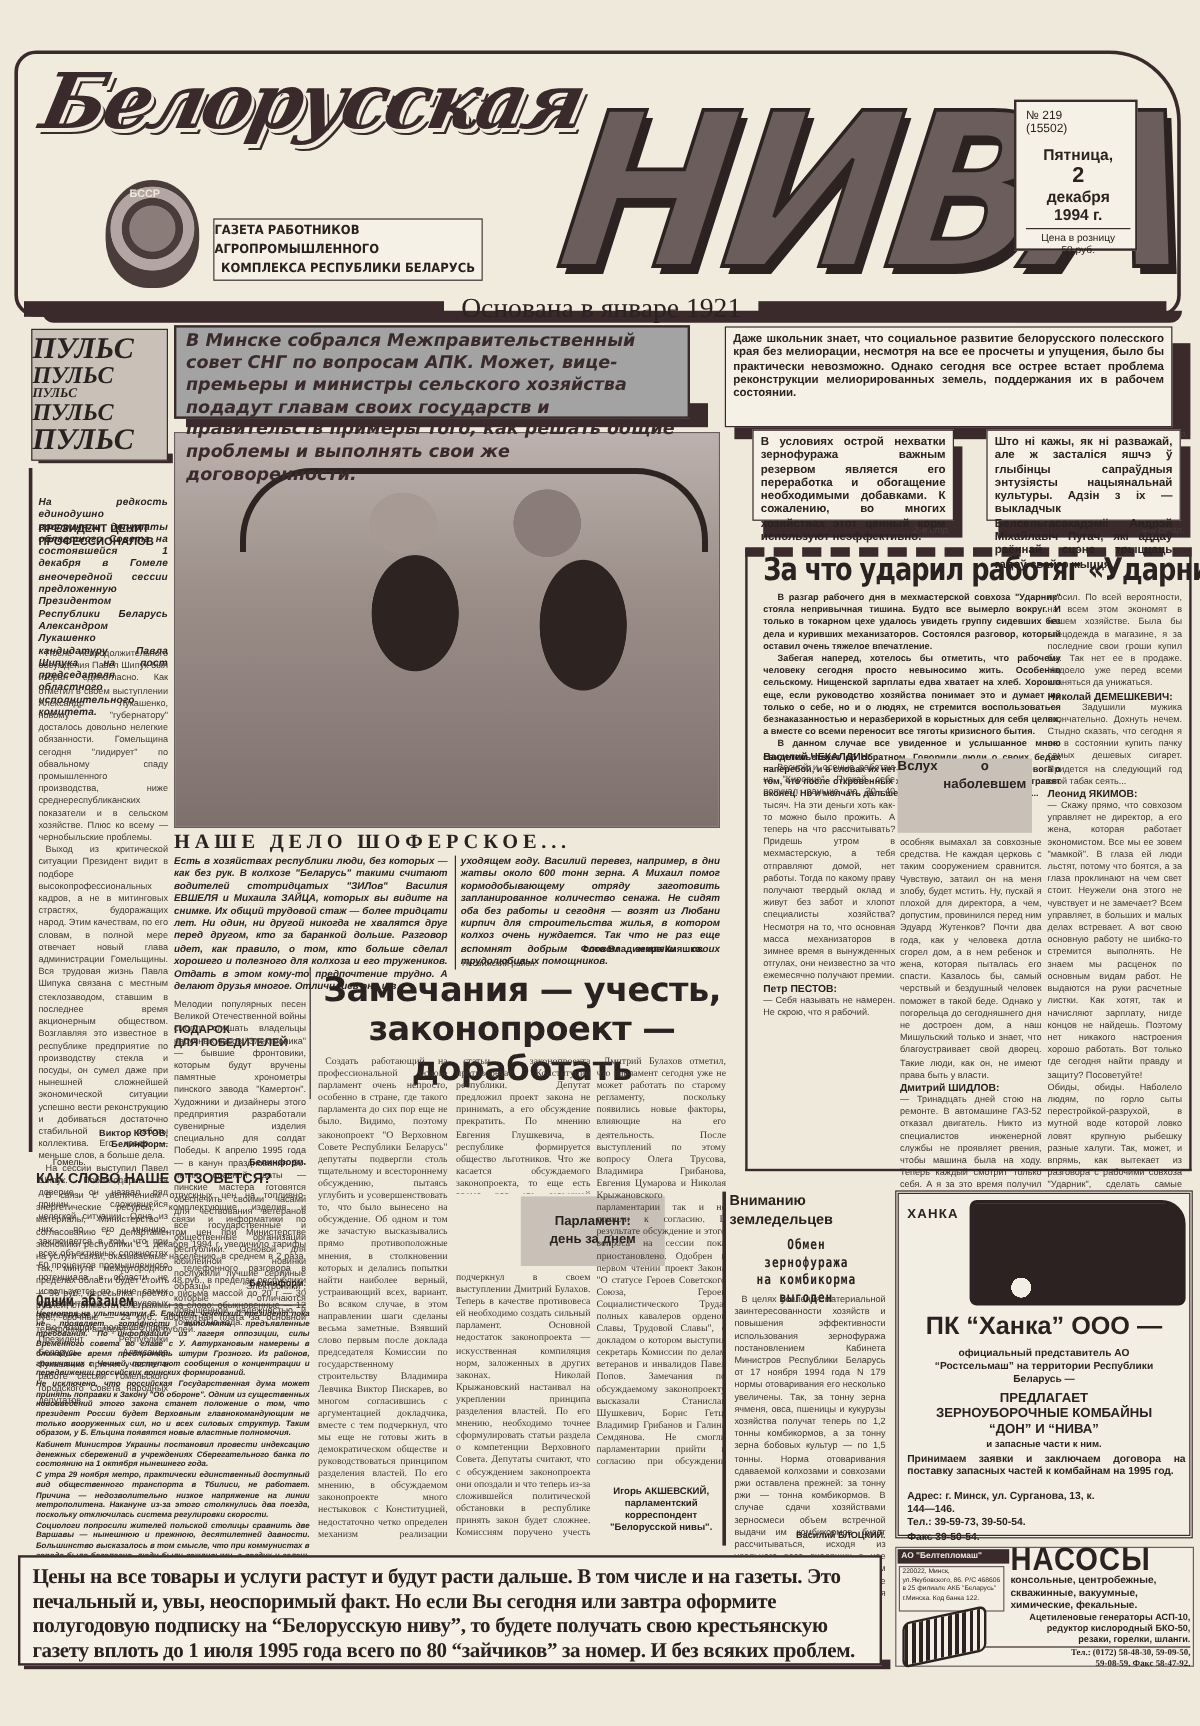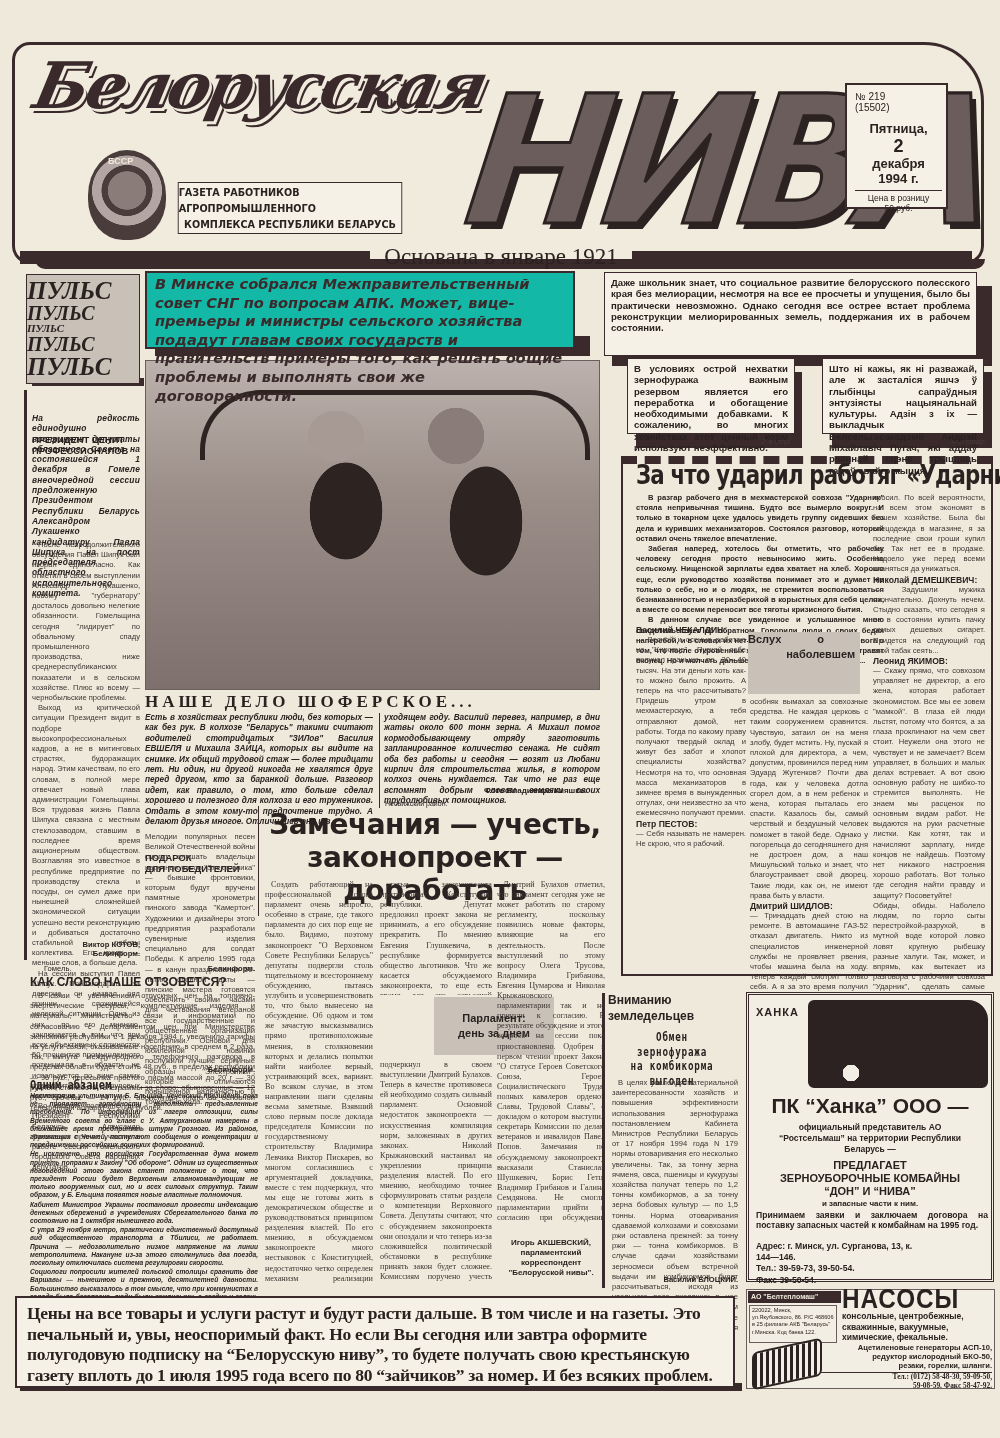--- a/index.html
+++ b/index.html
@@ -76,21 +76,21 @@
     text-align: left; line-height: 1;
     padding-top: 3px;
   }
   #puls-box .s1 { font-size: 25px; }
   #puls-box .s2 { font-size: 20px; }
   #puls-box .s3 { font-size: 11px; }
   #puls-shadow { left: 32px; top: 378px; width: 112px; height: 8px; background: #3a2a2b; }
 
   #lead-box {
     left: 145px; top: 271px; width: 430px; height: 78px;
-    border: 2px solid #3a2a2b; background: #14b8a6;
+    border: 2px solid #3a2a2b; background: #a3a3a3;
     font-family: "DejaVu Sans", sans-serif; font-weight: bold; font-style: italic;
     font-size: 14.6px; line-height: 18.6px; padding: 2px 8px; color: #3a2a2b;
     z-index: 2;
   }
   #lead-shadow { left: 155px; top: 336px; width: 435px; height: 20px; background: #3a2a2b; }
 
   .teaser {
     border: 1.5px solid #3a2a2b; background: #f6f1e6;
     font-weight: bold; font-size: 9.6px; line-height: 11.3px; padding: 4px 6px; text-align: justify;
     z-index: 2;

